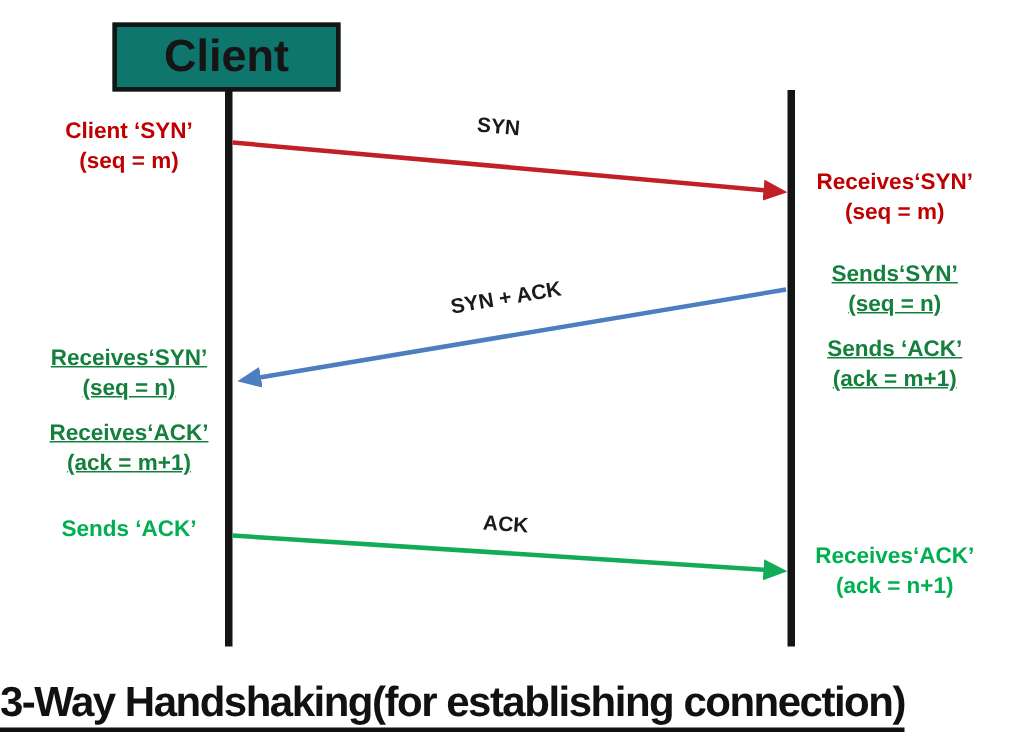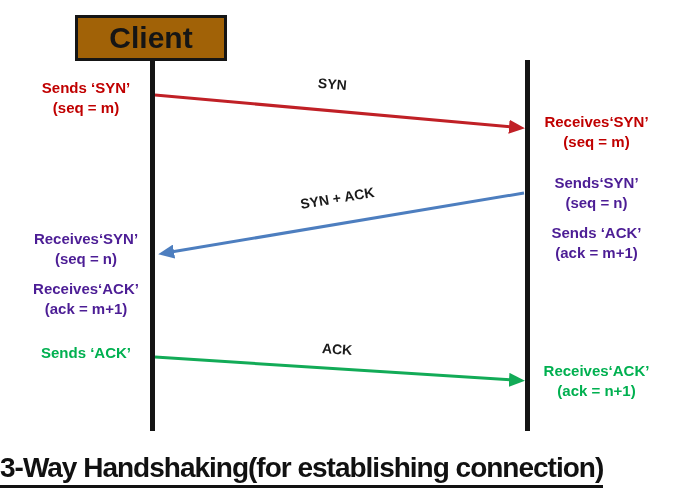--- a/index.html
+++ b/index.html
@@ -10,21 +10,21 @@
     background: #ffffff;
     font-family: "Liberation Sans", sans-serif;
     overflow: hidden;
   }
   .actor-box {
     position: absolute;
     top: 15px;
     height: 40px;
     width: 146px;
     border: 3px solid #151515;
-    background: #a16207;
+    background: #0f766e;
     display: flex;
     align-items: center;
     justify-content: center;
     font-size: 30px;
     font-weight: bold;
     color: #151515;
     letter-spacing: 0px;
   }
   #client-box { left: 75px; }
   #server-box { left: 452px; }
@@ -52,21 +52,21 @@
     position: absolute;
     font-size: 15px;
     font-weight: bold;
     line-height: 20px;
     text-align: center;
     white-space: nowrap;
   }
   .client-note { left: 14px;  width: 144px; }
   .server-note { left: 539px; width: 115px; }
   .red   { color: #c00000; }
-  .blue  { color: #4c1d95; }
+  .blue  { color: #15803d; text-decoration: underline; }
   .green { color: #00b050; }
   #cn-1 { top: 78px;  }
   #cn-2 { top: 229px; }
   #cn-3 { top: 279px; }
   #cn-4 { top: 343px; }
   #sn-1 { top: 112px; }
   #sn-2 { top: 173px; }
   #sn-3 { top: 223px; }
   #sn-4 { top: 361px; }
   #title-bar {
@@ -112,21 +112,21 @@
     <line x1="155" y1="95" x2="512" y2="127" stroke-width="3" marker-end="url(#m-red)" stroke="#c02026"></line>
     <line x1="524" y1="193" x2="171" y2="252" stroke-width="3" marker-end="url(#m-blue)" stroke="#4d7ebf"></line>
     <line x1="155" y1="357" x2="512" y2="380" stroke-width="3" marker-end="url(#m-green)" stroke="#12ab57"></line>
   </svg>
 
   <div class="arrow-label" id="label-syn">SYN</div>
   <div class="arrow-label" id="label-synack">SYN + ACK</div>
   <div class="arrow-label" id="label-ack">ACK</div>
 
   <div class="note client-note red" id="cn-1">
-    <div>Sends ‘SYN’</div>
+    <div>Client ‘SYN’</div>
     <div>(seq = m)</div>
   </div>
   <div class="note client-note blue" id="cn-2">
     <div>Receives‘SYN’</div>
     <div>(seq = n)</div>
   </div>
   <div class="note client-note blue" id="cn-3">
     <div>Receives‘ACK’</div>
     <div>(ack = m+1)</div>
   </div>

